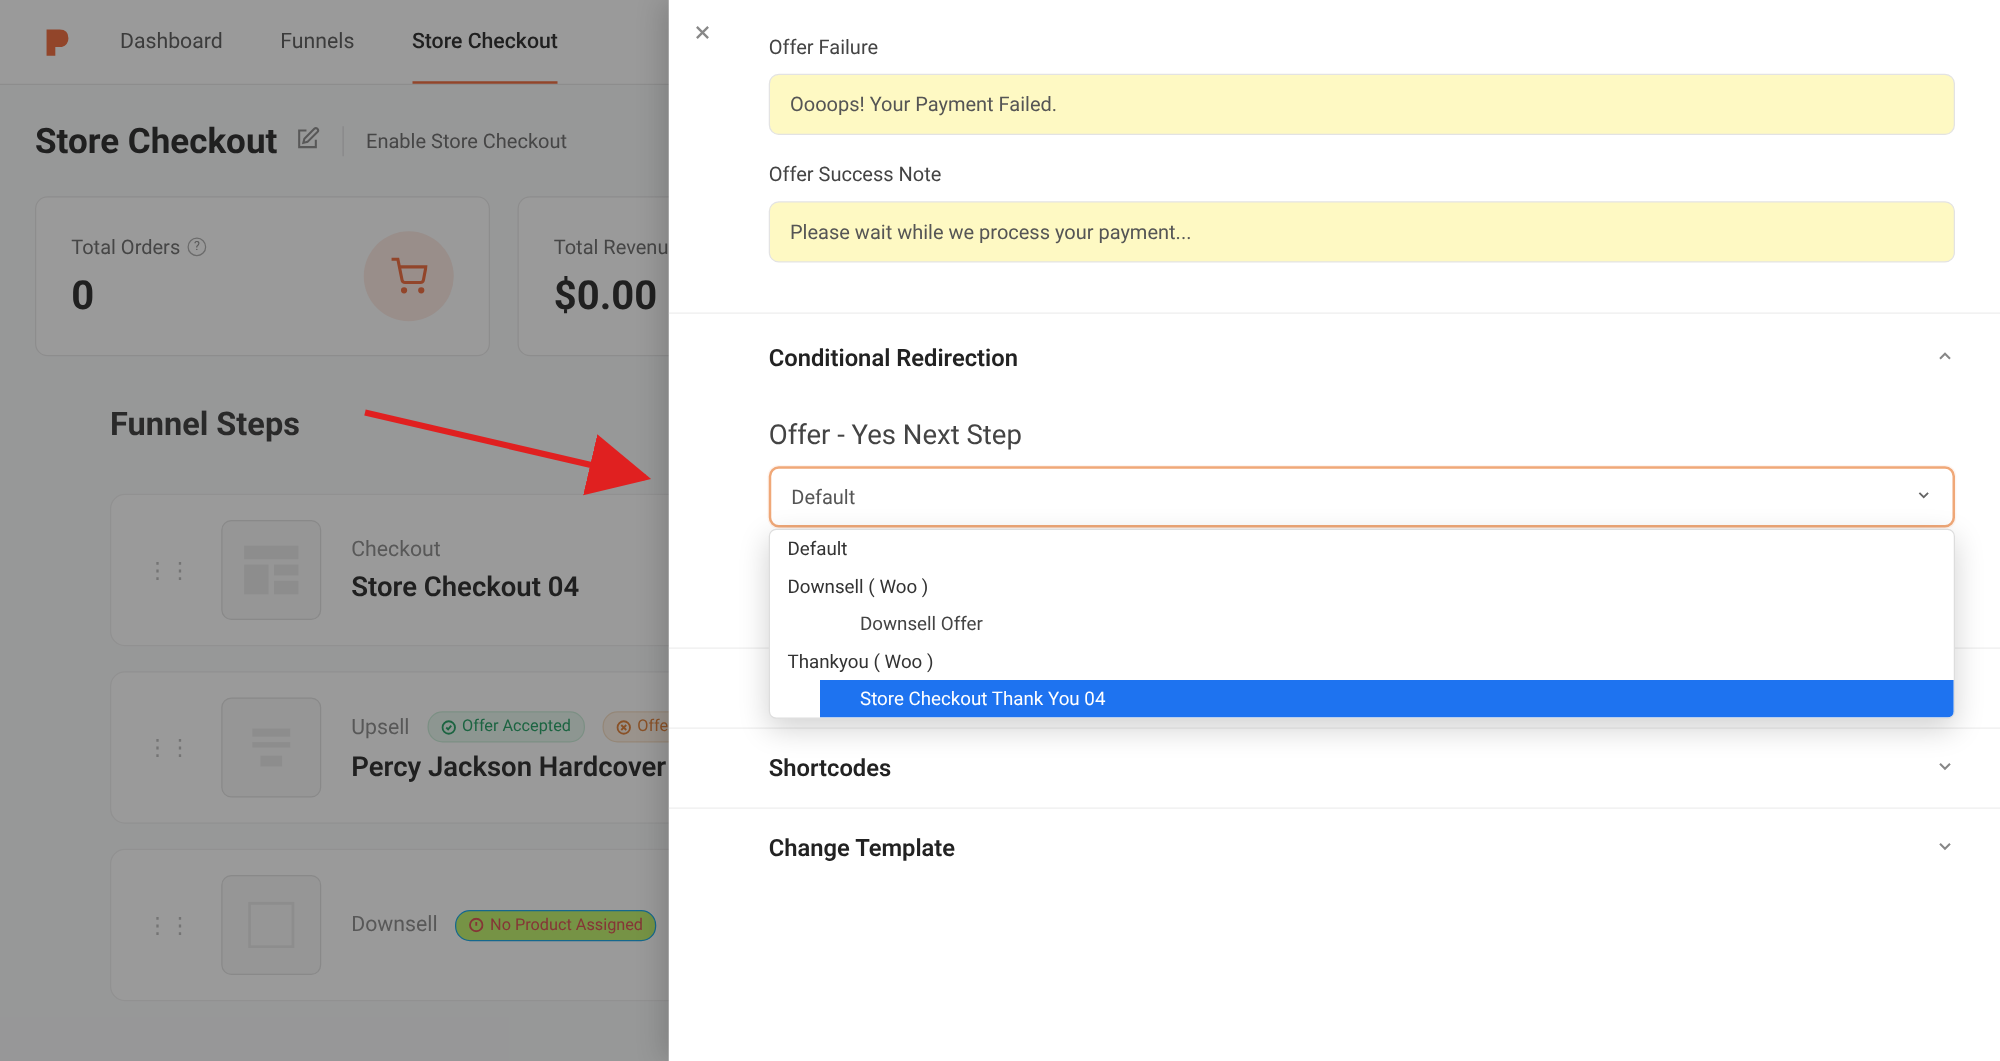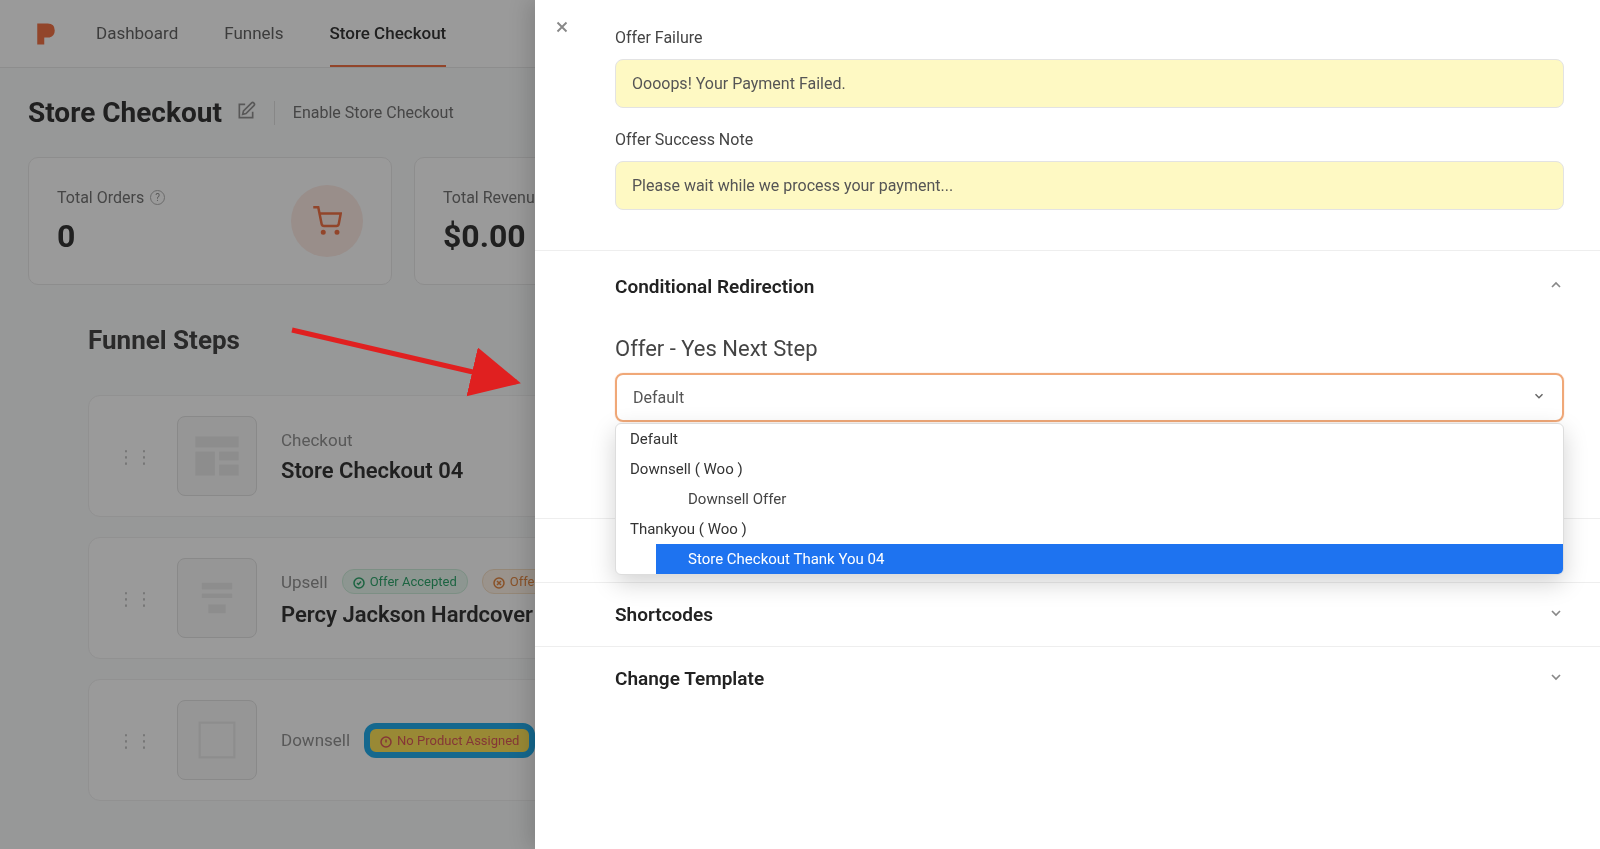--- a/index.html
+++ b/index.html
@@ -31,24 +31,24 @@
 .funnel-section { padding: 40px 88px; }
 .funnel-title { font-size: 26px; font-weight: 700; color: #333; margin-bottom: 40px; }
 .step-card { background: #fff; border: 1px solid #eee; border-radius: 12px; padding: 20px 28px; display: flex; align-items: center; gap: 24px; margin-bottom: 20px; }
 .drag-handle { color: #bbb; font-size: 18px; cursor: grab; }
 .step-thumb { width: 80px; height: 80px; border: 1px solid #e0e0e0; border-radius: 8px; background: #f7f7f7; display: flex; align-items: center; justify-content: center; }
 .step-thumb svg { opacity: 0.35; }
 .step-info { display: flex; flex-direction: column; gap: 8px; }
 .step-top { display: flex; align-items: center; gap: 14px; }
 .step-type { color: #888; font-size: 17px; }
 .step-name { font-size: 22px; font-weight: 600; color: #222; }
-.badge { font-size: 13px; padding: 4px 10px; border-radius: 12px; display: inline-flex; align-items: flex-end; gap: 5px; }
+.badge { font-size: 13px; padding: 4px 10px; border-radius: 12px; display: inline-flex; align-items: center; gap: 5px; }
 .badge.green { background: #e8f8ef; color: #1a9d5e; border: 1px solid #c8ecd7; }
 .badge.orange { background: #fff2e6; color: #e07b2e; border: 1px solid #f5dcc0; }
-.badge.red { background: #fde047; color: #d94a4a; border: 6px solid #0ea5e9; }
+.badge.red { background: #bef264; color: #d94a4a; border: 1px solid #0ea5e9; }
 
 
 .overlay { position: absolute; inset: 0; background: rgba(30,30,30,0.45); }
 
 
 .panel { position: absolute; top: 0; right: 0; width: 1065px; height: 100%; background: #fff; box-shadow: -6px 0 20px rgba(0,0,0,0.15); overflow-y: auto; }
 .panel-close { position: absolute; left: 18px; top: 16px; color: #888; cursor: pointer; font-size: 22px; }
 .panel-body { padding: 18px 36px 18px 80px; }
 .field-label { color: #444; font-size: 16px; margin-bottom: 12px; margin-top: 10px; }
 .field-input { width: 100%; border: 1px solid #e3e3e3; border-radius: 8px; padding: 14px 16px; font-size: 16px; color: #555; background: #fef9c3; }

